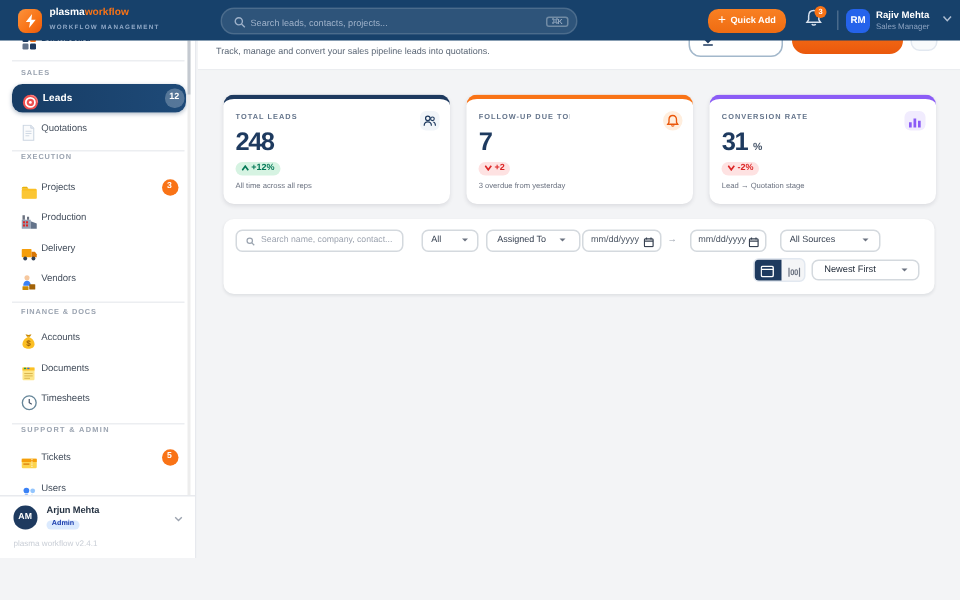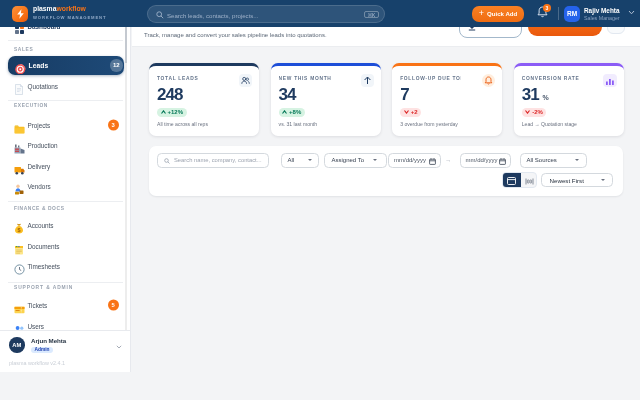--- a/index.html
+++ b/index.html
@@ -127,33 +127,20 @@
             <circle cx="6.3" cy="3.2" r="1.2" fill="none" stroke="#1e3a5f" stroke-width="0.75"></circle>
             <path d="M6.9 5.3 C7.9 5.6 8.3 6.6 8.3 7.8" fill="none" stroke="#1e3a5f" stroke-width="0.75"></path>
           </svg>
       </div>
       <div class="num">248</div>
       <div class="pill g"><svg width="5" height="4" viewBox="0 0 5 4">
             <path d="M0.5 3.5 L2.5 0.8 L4.5 3.5" fill="none" stroke="#047857" stroke-width="1.1"></path>
           </svg>+12%</div>
       <div class="cap">All time across all reps</div>
     </div>
-    <div class="card" style="border-top-color:#1d4ed8;">
-      <div class="lbl">NEW THIS MONTH</div>
-      <div class="ibox" style="background:#f1f5f9;">
-        <svg width="9" height="9" viewBox="0 0 9 9">
-            <path d="M4.5 8 L4.5 1.2 M1.6 4 L4.5 1 L7.4 4" fill="none" stroke="#1e3a5f" stroke-width="1"></path>
-          </svg>
-      </div>
-      <div class="num">34</div>
-      <div class="pill g"><svg width="5" height="4" viewBox="0 0 5 4">
-            <path d="M0.5 3.5 L2.5 0.8 L4.5 3.5" fill="none" stroke="#047857" stroke-width="1.1"></path>
-          </svg>+8%</div>
-      <div class="cap">vs. 31 last month</div>
-    </div>
     <div class="card" style="border-top-color:#f97316;">
       <div class="lbl" style="max-width:61px;">FOLLOW-UP DUE TODAY</div>
       <div class="ibox" style="background:#ffeede; border-radius:50%;">
         <svg width="9" height="9" viewBox="0 0 9 9">
             <path d="M4.5 1 C2.9 1 2 2.2 2 3.8 L2 5.6 L1.2 6.8 L7.8 6.8 L7 5.6 L7 3.8 C7 2.2 6.1 1 4.5 1 Z" fill="none" stroke="#ea580c" stroke-width="0.9"></path>
             <path d="M3.6 7.6 C3.8 8.2 5.2 8.2 5.4 7.6" stroke="#ea580c" stroke-width="0.9" fill="none"></path>
           </svg>
       </div>
       <div class="num">7</div>
       <div class="pill r"><svg width="5" height="4" viewBox="0 0 5 4">

